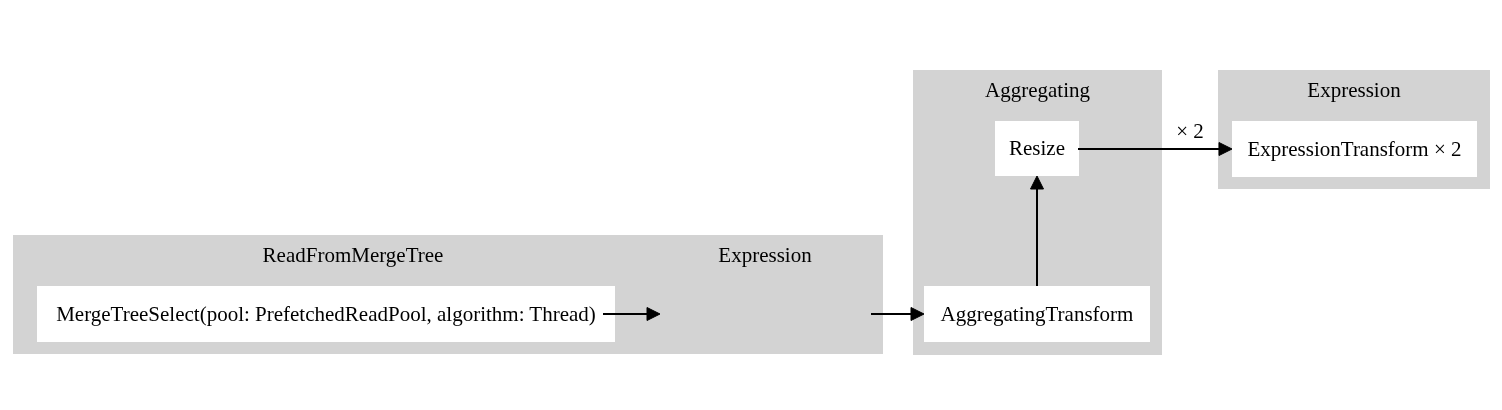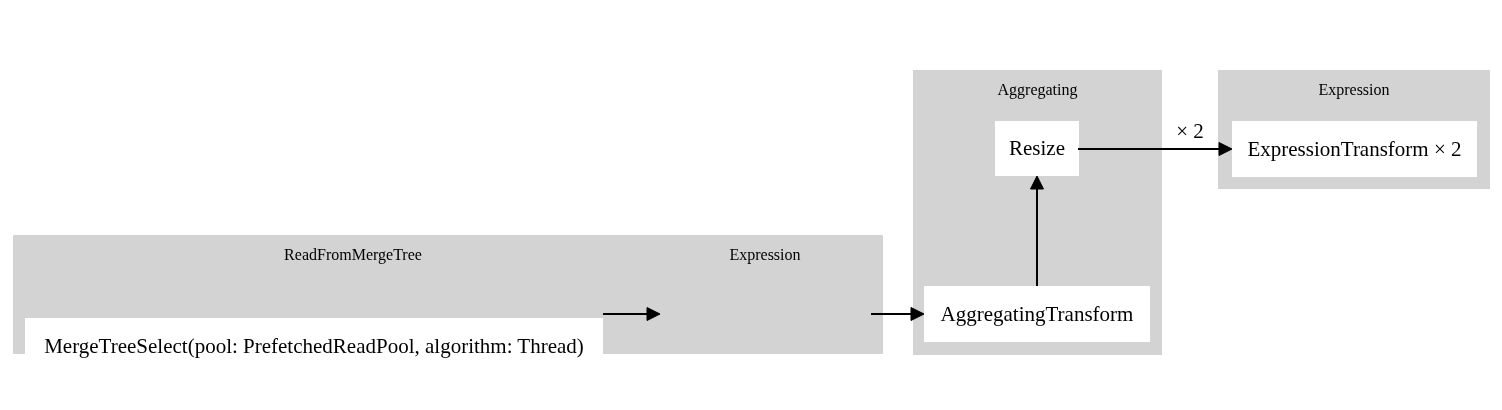--- a/index.html
+++ b/index.html
@@ -19,21 +19,21 @@
   .cluster {
     position: absolute;
     background: var(--cluster-background, #d3d3d3);
   }
   .cluster-title {
     position: absolute;
     top: 8px;
     left: 0;
     width: 100%;
     text-align: center;
-    font-size: 16px;
+    font-size: 21px;
     line-height: 24px;
     white-space: nowrap;
   }
   .node {
     position: absolute;
     background: var(--node-background, #ffffff);
     display: flex;
     align-items: center;
     justify-content: center;
     font-size: 21px;
@@ -57,21 +57,21 @@
   }
   .edge-label {
     position: absolute;
     font-size: 21px;
     line-height: 21px;
     white-space: nowrap;
     text-align: center;
   }
   
   .c0 { left: 13px;   top: 235px; width: 680px; height: 119px; }
-  .c0 .n0 { left: 12px; top: 51px; width: 578px; height: 56px; margin-top: 32px; }
+  .c0 .n0 { left: 24px; top: 51px; width: 578px; height: 56px; }
   .c1 { left: 647px;  top: 235px; width: 236px; height: 119px; }
   .c1 .n0 { left: 13px; top: 51px; width: 211px; height: 56px; }
   .c2 { left: 913px;  top: 70px;  width: 249px; height: 285px; }
   .c2 .n0 { left: 82px; top: 51px; width: 84px;  height: 55px; }
   .c2 .n1 { left: 11px; top: 216px; width: 226px; height: 56px; }
   .c3 { left: 1218px; top: 70px;  width: 272px; height: 119px; }
   .c3 .n0 { left: 14px; top: 51px; width: 245px; height: 56px; text-align: right; }
   .el0 { left: 1158px; top: 121px; width: 64px; }
 </style>
 </head>

